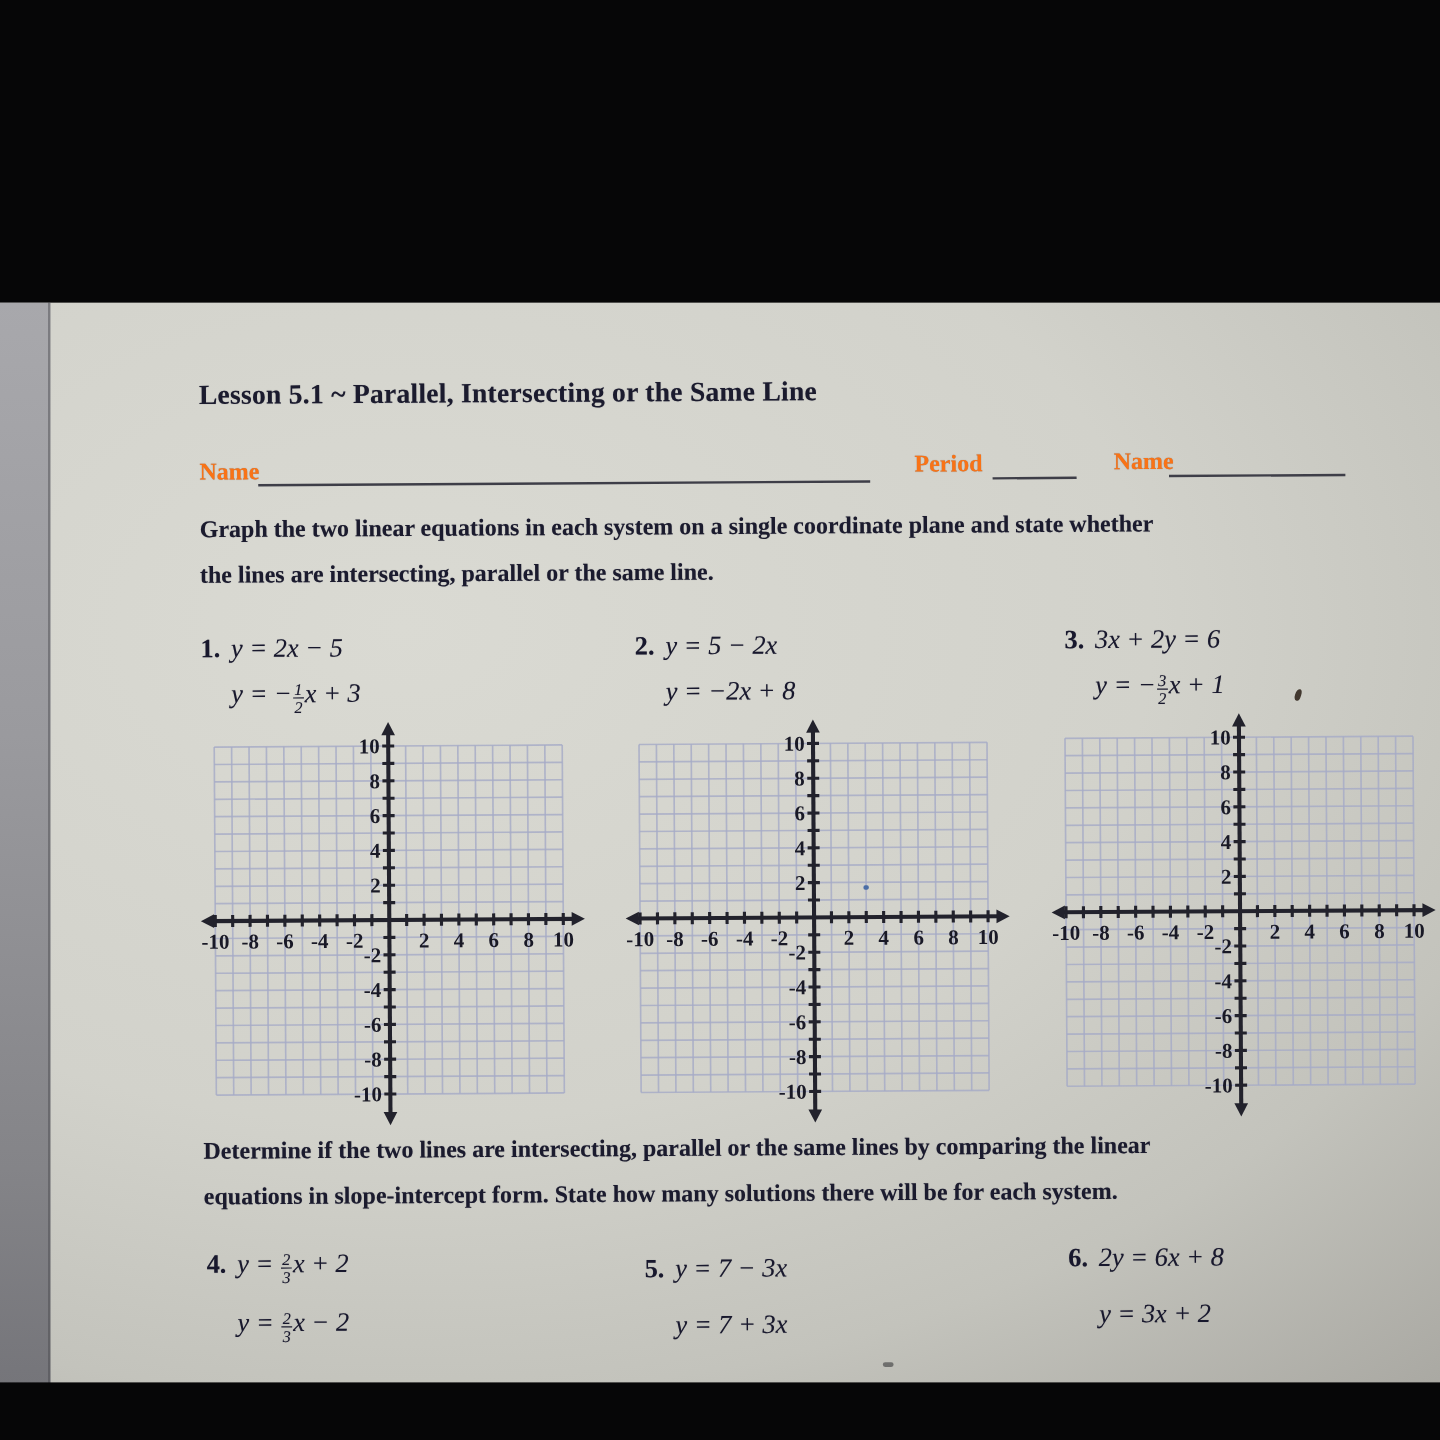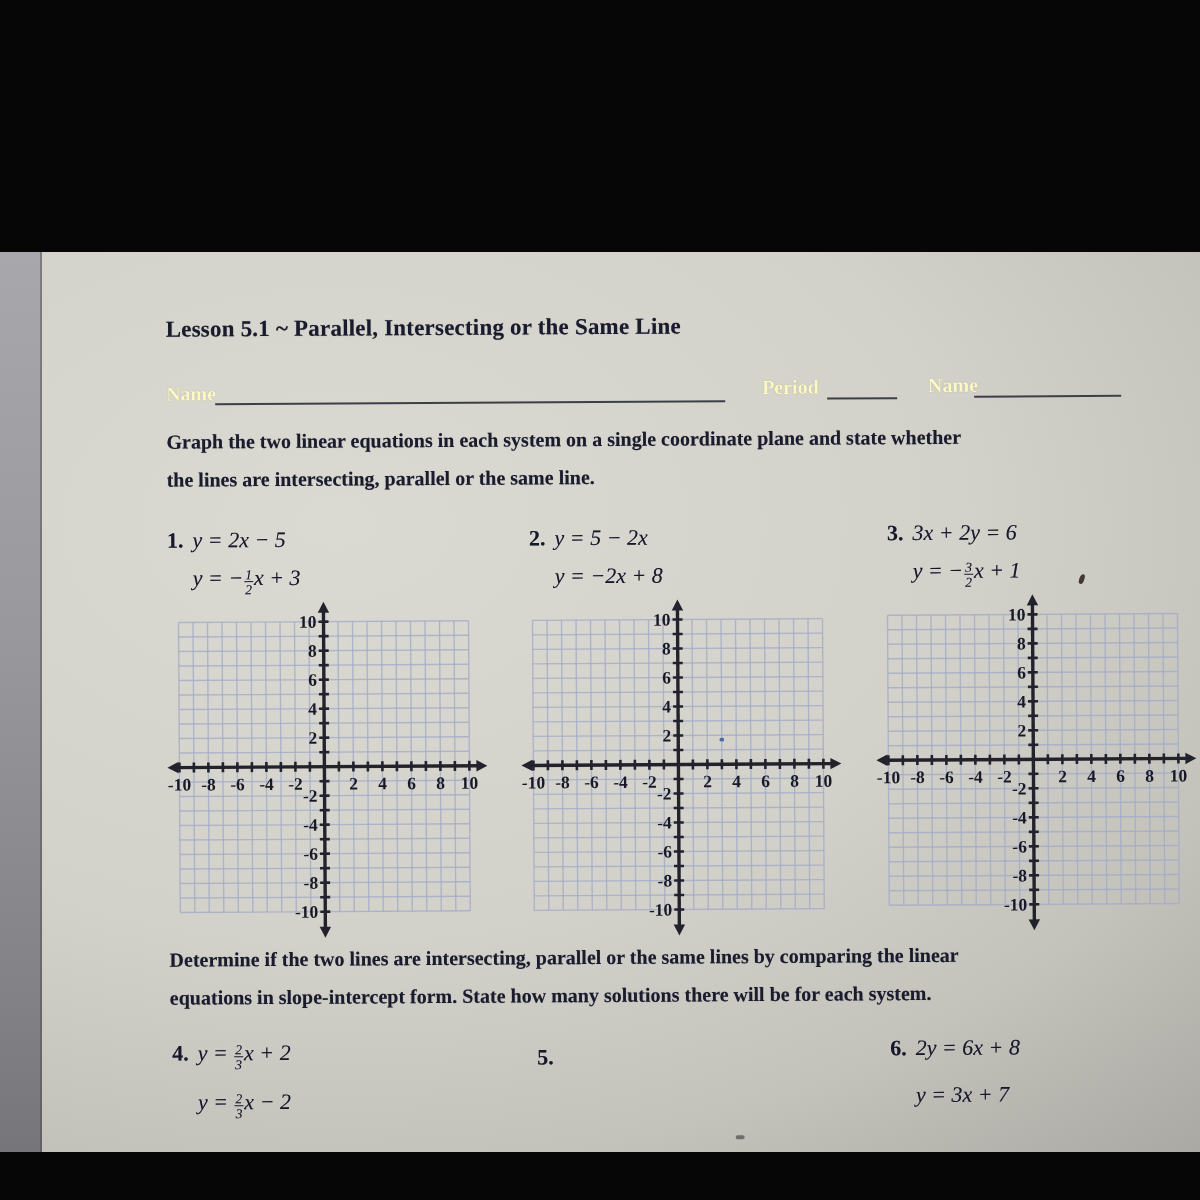--- a/index.html
+++ b/index.html
@@ -20,21 +20,21 @@
     border-right:2px solid rgba(70,70,75,.45);
   }
   .content{position:absolute;inset:0;z-index:3;transform:rotate(-0.35deg);transform-origin:600px 700px;color:#1b1b2e}
   .black-band{position:absolute;left:0;width:1200px;background:#060607;z-index:5}
   .black-band.top{top:0;height:252px}
   .black-band.bottom{top:1152px;height:48px}
 
   .title{position:absolute;left:168px;top:314px;margin:0;
     font:bold 23px "Liberation Serif",serif;letter-spacing:.2px;color:#1b1b2e;
     text-shadow:0 0 .7px rgba(27,27,46,.45)}
-  .label{position:absolute;font:bold 20px "Liberation Serif",serif;color:#fef9c3;
+  .label{position:absolute;font:bold 20px "Liberation Serif",serif;color:#f97316;
     text-shadow:0 0 .7px rgba(27,27,46,.4)}
   .lbl-name{left:168px;top:380px}
   .lbl-period{left:764px;top:377px}
   .lbl-date{left:930px;top:376px}
   .uline{position:absolute;height:2px;background:#3e3e48}
   .ul-name{left:217px;top:401px;width:510px}
   .ul-period{left:829px;top:399px;width:70px}
   .ul-date{left:976px;top:398px;width:147px}
 
   .para{position:absolute;margin:0;font:bold 20px "Liberation Serif",serif;
@@ -455,26 +455,30 @@
 
   <div class="problem row-compare p-4">
       <span class="pnum">4.</span>
       <span>
         <span class="eqline"><span class="tx">y = </span><span class="frac"><span class="fn">2</span><span class="fd">3</span></span><span class="tx">x + 2</span></span>
         <span class="eqline"><span class="tx">y = </span><span class="frac"><span class="fn">2</span><span class="fd">3</span></span><span class="tx">x − 2</span></span>
       </span>
     </div>
   <div class="problem row-compare p-5">
       <span class="pnum">5.</span>
+      <span>
+        <span class="eqline"><span class="tx">y = 7 − 3x</span></span>
+        <span class="eqline"><span class="tx">y = 7 + 3x</span></span>
+      </span>
     </div>
   <div class="problem row-compare p-6">
       <span class="pnum">6.</span>
       <span>
         <span class="eqline"><span class="tx">2y = 6x + 8</span></span>
-        <span class="eqline"><span class="tx">y = 3x + 7</span></span>
+        <span class="eqline"><span class="tx">y = 3x + 2</span></span>
       </span>
     </div>
 
   <div class="mark pen-mark" style="background: rgb(66, 56, 47);"></div>
   <div class="mark smudge" style="background: rgb(43, 43, 48);"></div>
 </div>
 
 <div class="black-band bottom"></div>
 
 </body></html>

